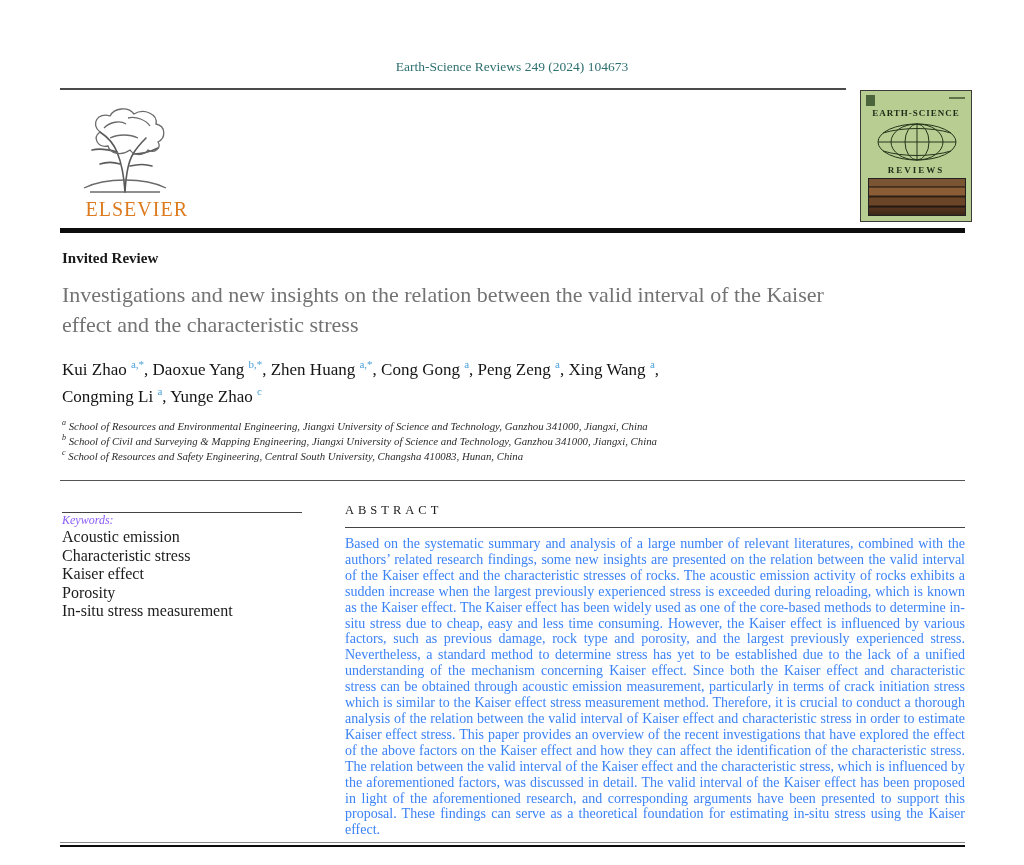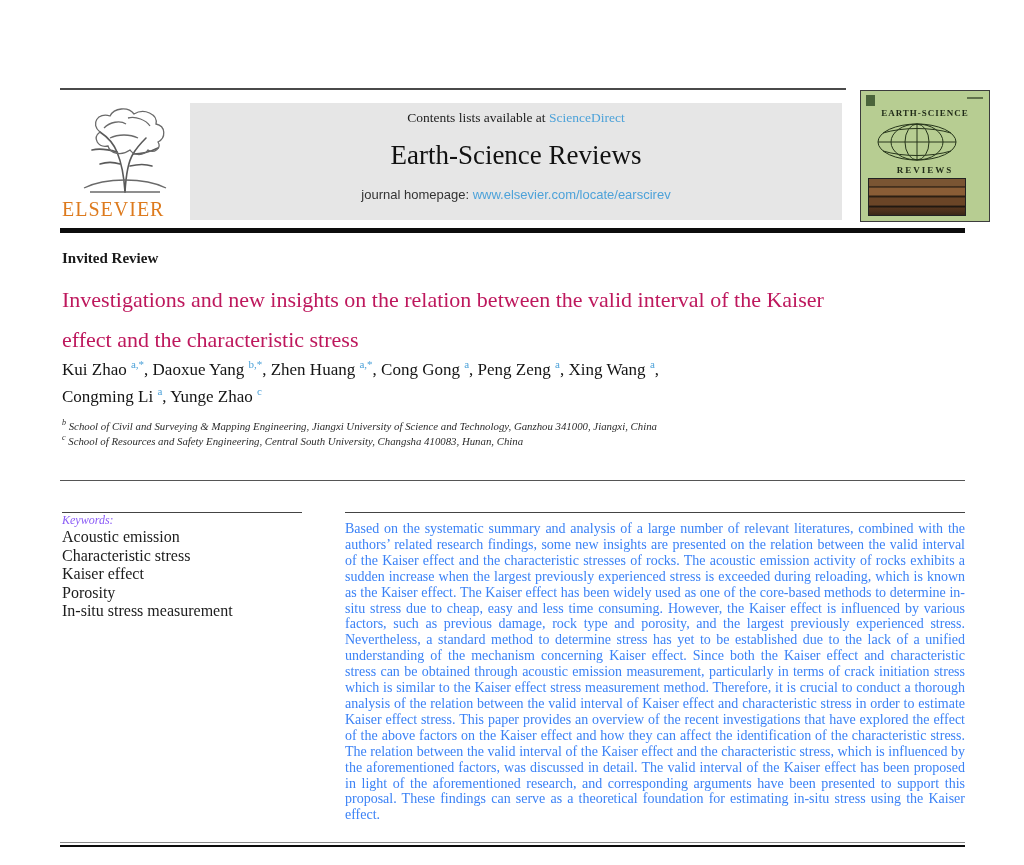--- a/index.html
+++ b/index.html
@@ -25,21 +25,21 @@
   .rule-under-citation {
     position: absolute;
     top: 88px; left: 60px; width: 786px;
     border-top: 2px solid #4a4a4a;
   }
 
   
   .logo-box {
     position: absolute;
     left: 62px; top: 104px; width: 126px; height: 118px;
-    text-align: left;
+    text-align: right;
   }
   .logo-tree { display: block; margin: 0 auto; }
   .logo-wordmark {
     font-size: 20px;
     letter-spacing: 1px;
     color: #dd7a1d;
     font-family: "Liberation Serif", serif;
     margin-top: 2px;
   }
   .header-gray {
@@ -62,21 +62,21 @@
     margin-top: 16px;
     font-family: "Liberation Sans", sans-serif;
     font-size: 13px;
     color: #333333;
   }
   .link { color: #4da2d9; cursor: pointer; text-decoration: none; }
 
   
   .cover {
     position: absolute;
-    left: 860px; top: 90px; width: 130px; height: 132px;
+    left: 860px; top: 90px; width: 112px; height: 132px;
     background: #b7cd92;
     border: 1px solid #3c3c3c;
     text-align: center;
   }
   .cover-mark {
     position: absolute; left: 5px; top: 4px;
     width: 9px; height: 11px; background: #2f4a26; opacity: .8;
   }
   .cover-topline {
     position: absolute; right: 6px; top: 6px;
@@ -109,21 +109,21 @@
     background: #0d0d0d;
   }
 
   
   .type-label {
     position: absolute; left: 62px; top: 250px;
     font-size: 15px; font-weight: bold; color: #1a1a1a;
   }
   .article-title {
     position: absolute; left: 62px; top: 280px; width: 800px;
-    font-size: 22px; line-height: 40px; color: #be185d;
+    font-size: 22px; line-height: 30px; color: #737373;
   }
   .authors {
     position: absolute; left: 62px; top: 356px; width: 905px;
     font-size: 17px; line-height: 27px; color: #141414;
   }
   sup.auth-sup {
     color: #4da2d9;
     font-size: 11px;
     vertical-align: super;
     line-height: 0;
@@ -167,20 +167,21 @@
     position: absolute; left: 60px; top: 842px; width: 905px; height: 5px;
     border-top: 1px solid #8a8a8a;
     border-bottom: 2.5px solid #0d0d0d;
   }
 </style>
 </head>
 <body>
 
 <div class="page">
 
+  <div class="citation">Earth-Science Reviews 249 (2024) 104673</div>
   <div class="rule-under-citation"></div>
 
   <div class="logo-box">
     <svg class="logo-tree" width="110" height="92" viewBox="0 0 110 92">
       <g fill="none" stroke="#5a5a5a" stroke-width="1.6" stroke-linecap="round">
         <path d="M55 88 C54 72 52 60 47 48 C43 38 36 32 30 28"></path>
         <path d="M55 88 C56 70 58 58 63 50 C67 43 72 38 76 34"></path>
         <path d="M47 48 C40 46 30 44 22 46"></path>
         <path d="M63 50 C70 50 80 48 88 44"></path>
         <path d="M50 60 C44 58 36 58 30 60"></path>
@@ -191,29 +192,20 @@
         <path d="M34 24 C40 18 50 16 56 20"></path>
         <path d="M58 14 C66 12 76 16 80 22"></path>
         <path d="M40 34 C48 30 60 30 68 34"></path>
         <path d="M14 84 C26 78 40 76 55 76 C70 76 84 78 96 84"></path>
         <path d="M20 88 L90 88"></path>
       </g>
     </svg>
     <div class="logo-wordmark">ELSEVIER</div>
   </div>
 
-  <div class="header-gray">
-    <div class="contents-line">
-      <span>Contents lists available at </span><span class="link">ScienceDirect</span>
-    </div>
-    <div class="journal-title">Earth-Science Reviews</div>
-    <div class="homepage-line">
-      <span>journal homepage: </span><span class="link">www.elsevier.com/locate/earscirev</span>
-    </div>
-  </div>
 
   <div class="cover">
     <div class="cover-mark"></div>
     <div class="cover-topline"></div>
     <div class="cover-title1">EARTH-SCIENCE</div>
     <svg class="cover-globe" width="84" height="42" viewBox="0 0 84 42">
       <g fill="none" stroke="#26351b" stroke-width="1">
         <ellipse cx="42" cy="21" rx="39" ry="18"></ellipse>
         <ellipse cx="42" cy="21" rx="26" ry="18"></ellipse>
         <ellipse cx="42" cy="21" rx="12" ry="18"></ellipse>
@@ -229,38 +221,40 @@
   </div>
 
   <div class="black-bar"></div>
 
   <div class="type-label">Invited Review</div>
   <h1 class="article-title" style="font-weight:normal;">Investigations and new insights on the relation between the valid interval of the Kaiser effect and the characteristic stress</h1>
 
   <div class="authors"><span>Kui Zhao <sup class="auth-sup">a,*</sup></span>, <span>Daoxue Yang <sup class="auth-sup">b,*</sup></span>, <span>Zhen Huang <sup class="auth-sup">a,*</sup></span>, <span>Cong Gong <sup class="auth-sup">a</sup></span>, <span>Peng Zeng <sup class="auth-sup">a</sup></span>, <span>Xing Wang <sup class="auth-sup">a</sup></span>, <br><span>Congming Li <sup class="auth-sup">a</sup></span>, <span>Yunge Zhao <sup class="auth-sup">c</sup></span></div>
 
   <div class="affiliations">
+      <div><sup class="aff-sup">a</sup> School of Resources and Environmental Engineering, Jiangxi University of Science and Technology, Ganzhou 341000, Jiangxi, China</div>
       <div><sup class="aff-sup">b</sup> School of Civil and Surveying &amp; Mapping Engineering, Jiangxi University of Science and Technology, Ganzhou 341000, Jiangxi, China</div>
       <div><sup class="aff-sup">c</sup> School of Resources and Safety Engineering, Central South University, Changsha 410083, Hunan, China</div>
     </div>
 
   <div class="section-top-rule"></div>
 
   <div class="info-col">
     <div class="info-rule"></div>
     <div class="keywords-label">Keywords:</div>
     <div>
         <div class="keyword">Acoustic emission</div>
         <div class="keyword">Characteristic stress</div>
         <div class="keyword">Kaiser effect</div>
         <div class="keyword">Porosity</div>
         <div class="keyword">In-situ stress measurement</div>
       </div>
   </div>
 
   <div class="abstract-col">
+    <div class="col-heading">ABSTRACT</div>
     <div class="abstract-rule"></div>
     <p class="abstract-text">Based on the systematic summary and analysis of a large number of relevant literatures, combined with the authors’ related research findings, some new insights are presented on the relation between the valid interval of the Kaiser effect and the characteristic stresses of rocks. The acoustic emission activity of rocks exhibits a sudden increase when the largest previously experienced stress is exceeded during reloading, which is known as the Kaiser effect. The Kaiser effect has been widely used as one of the core-based methods to determine in-situ stress due to cheap, easy and less time consuming. However, the Kaiser effect is influenced by various factors, such as previous damage, rock type and porosity, and the largest previously experienced stress. Nevertheless, a standard method to determine stress has yet to be established due to the lack of a unified understanding of the mechanism concerning Kaiser effect. Since both the Kaiser effect and characteristic stress can be obtained through acoustic emission measurement, particularly in terms of crack initiation stress which is similar to the Kaiser effect stress measurement method. Therefore, it is crucial to conduct a thorough analysis of the relation between the valid interval of Kaiser effect and characteristic stress in order to estimate Kaiser effect stress. This paper provides an overview of the recent investigations that have explored the effect of the above factors on the Kaiser effect and how they can affect the identification of the characteristic stress. The relation between the valid interval of the Kaiser effect and the characteristic stress, which is influenced by the aforementioned factors, was discussed in detail. The valid interval of the Kaiser effect has been proposed in light of the aforementioned research, and corresponding arguments have been presented to support this proposal. These findings can serve as a theoretical foundation for estimating in-situ stress using the Kaiser effect.</p>
   </div>
 
   <div class="bottom-rule"></div>
 
 </div>
 
 </body></html>

